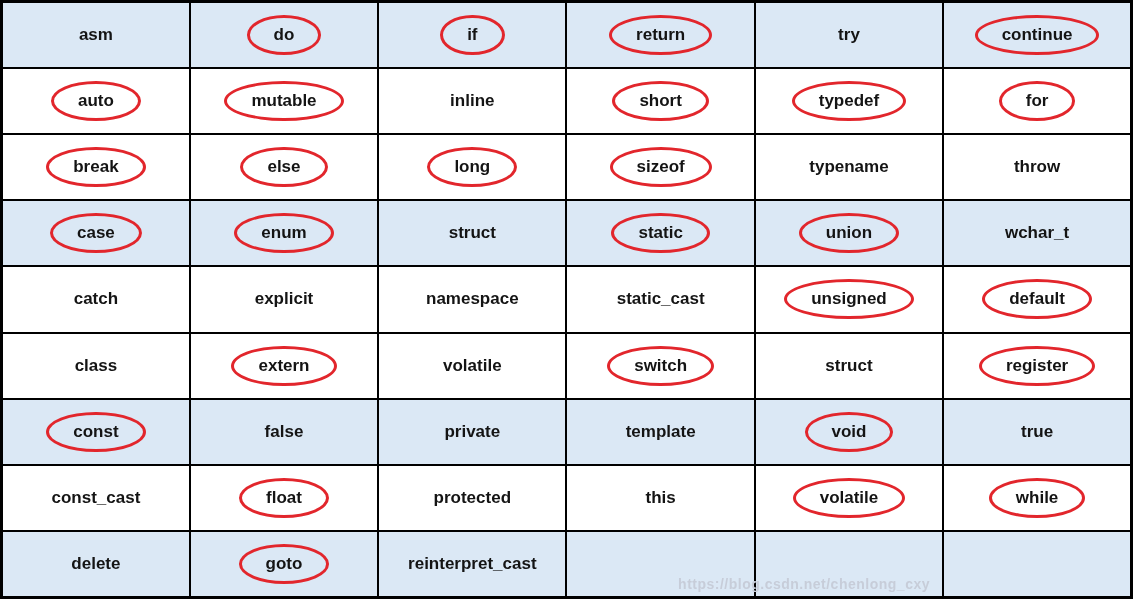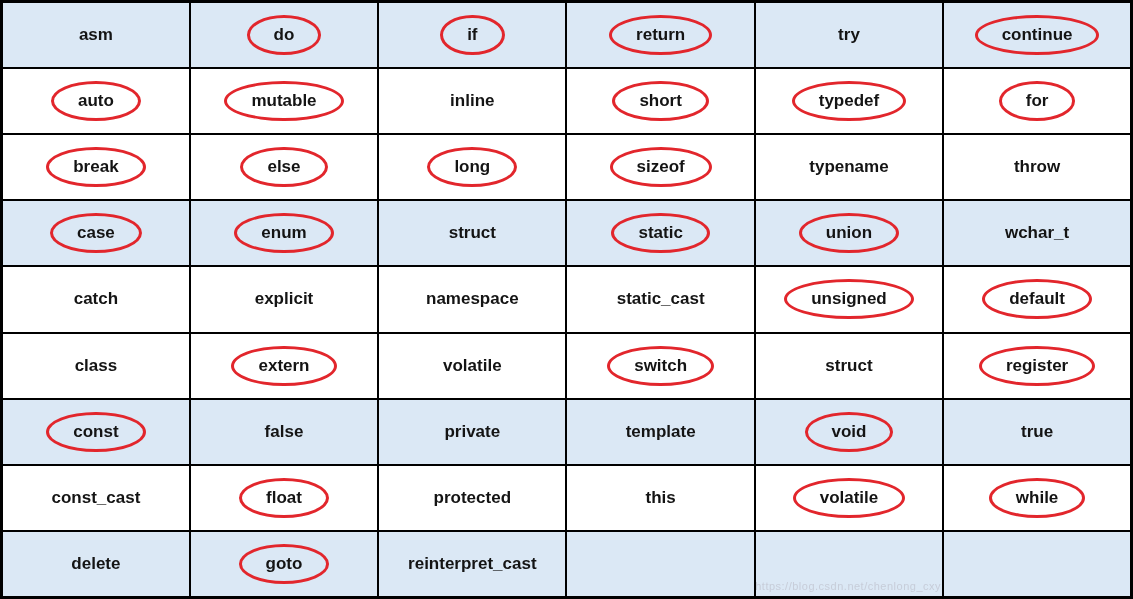--- a/index.html
+++ b/index.html
@@ -42,24 +42,24 @@
   }
   .word.circled {
     border: 3.5px solid var(--circle);
     border-radius: 50%;
     padding: 7px 24px;
     min-width: 44px;
     text-align: right;
   }
   .watermark {
     position: absolute;
-    right: 1px;
+    right: 12px;
     bottom: 7px;
-    font-size: 11px;
-    font-weight: 400;
+    font-size: 14px;
+    font-weight: 700;
     color: var(--watermark);
     letter-spacing: 0.5px;
     pointer-events: none;
     white-space: nowrap;
   }
 </style>
 </head>
 <body>
 
 <div class="page">

